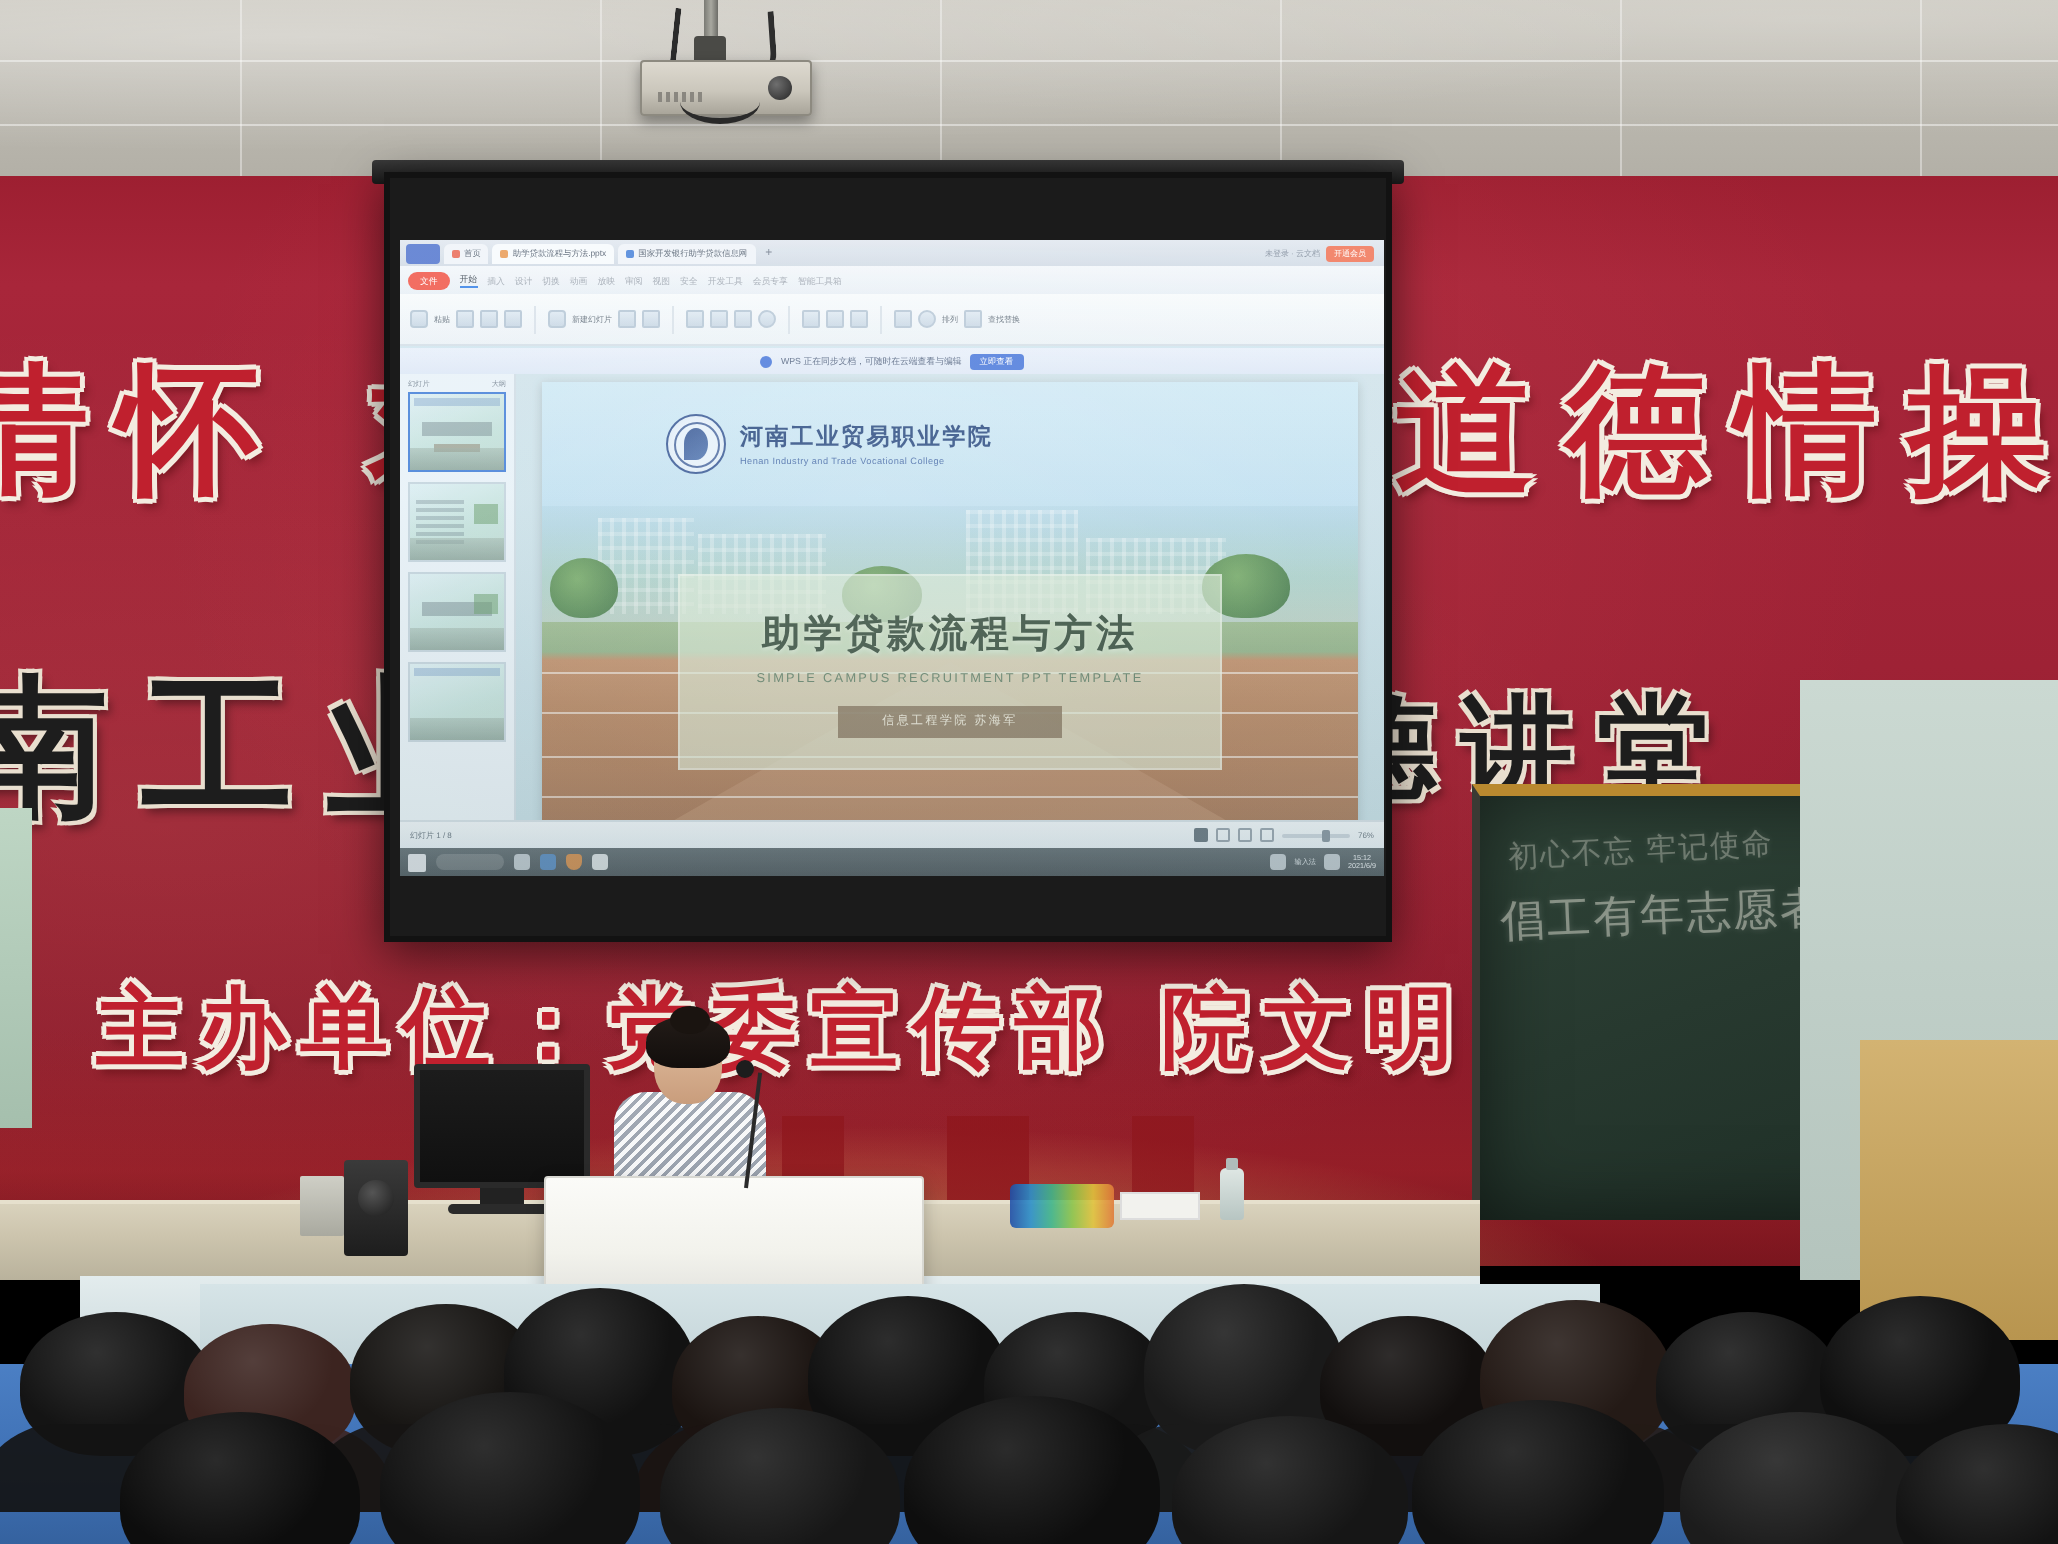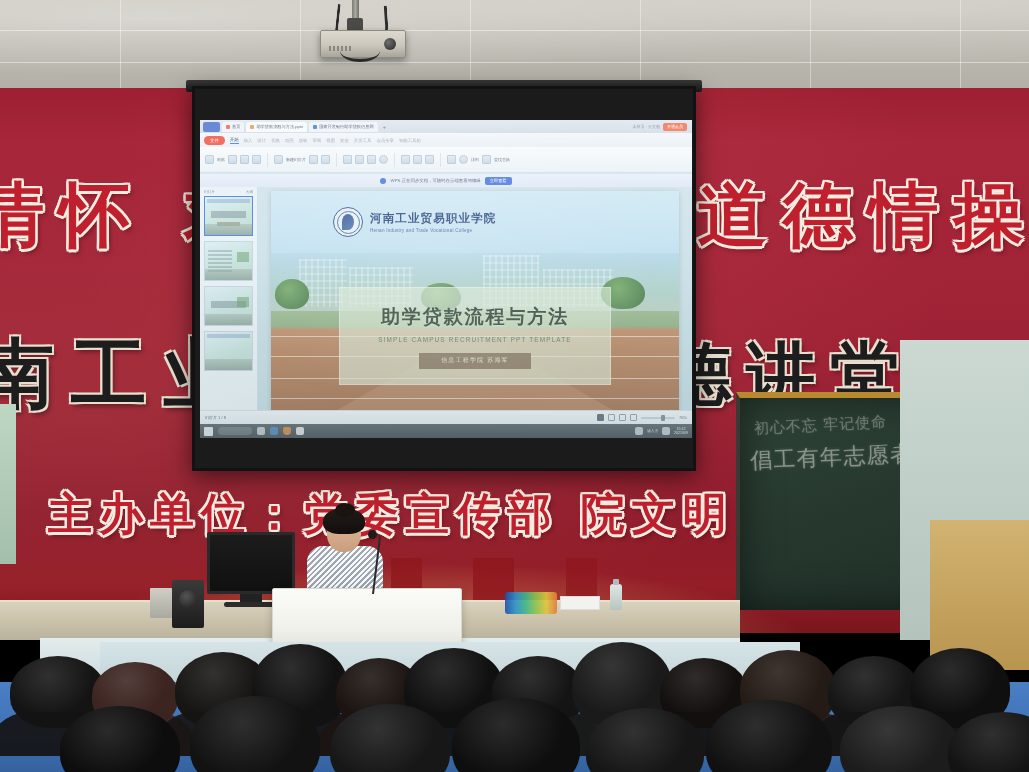--- a/index.html
+++ b/index.html
@@ -85,21 +85,21 @@
       0 -2.5px 0 #f3ece0, 0 2.5px 0 #f3ece0, -2.5px 0 0 #f3ece0, 2.5px 0 0 #f3ece0,
       3px 4px 5px rgba(60,0,0,.45);
   }
   #row-top      { top:168px; height:96px; }
   #row-top .left  { position:absolute; left:-26px;  font-size:70px; }
   #row-top .right { position:absolute; right:-10px; font-size:70px; }
 
   #row-mid      { top:330px; height:90px; }
   #row-mid .left  { position:absolute; left:-22px;  font-size:76px; color:#1d1d1d;
      text-shadow:-2px -2px 0 #e9dfcf,2px -2px 0 #e9dfcf,-2px 2px 0 #e9dfcf,2px 2px 0 #e9dfcf,3px 4px 5px rgba(0,0,0,.4);}
-  #row-mid .right { position:absolute; left:662px; font-size:69px; color:#1d1d1d;
+  #row-mid .right { position:absolute; left:662px; font-size:56px; color:#1d1d1d;
      text-shadow:-2px -2px 0 #e9dfcf,2px -2px 0 #e9dfcf,-2px 2px 0 #e9dfcf,2px 2px 0 #e9dfcf,3px 4px 5px rgba(0,0,0,.4);}
 
   #row-bottom   { top:484px; height:60px; }
   #row-bottom .host { position:absolute; left:48px; font-size:44px; letter-spacing:.16em; }
 
   
   .blackboard {
     position:absolute; left:736px; top:392px; width:293px; height:218px;
     background:linear-gradient(160deg,#2f4438 0%,#27392f 45%,#1e2e26 100%);
     border-top:6px solid #b9892f; border-left:4px solid #3a3a34;

